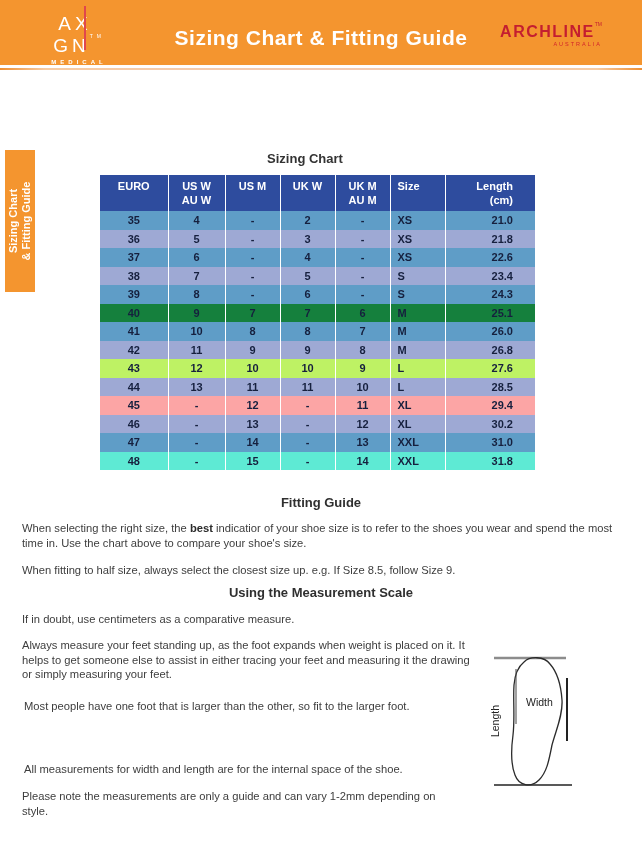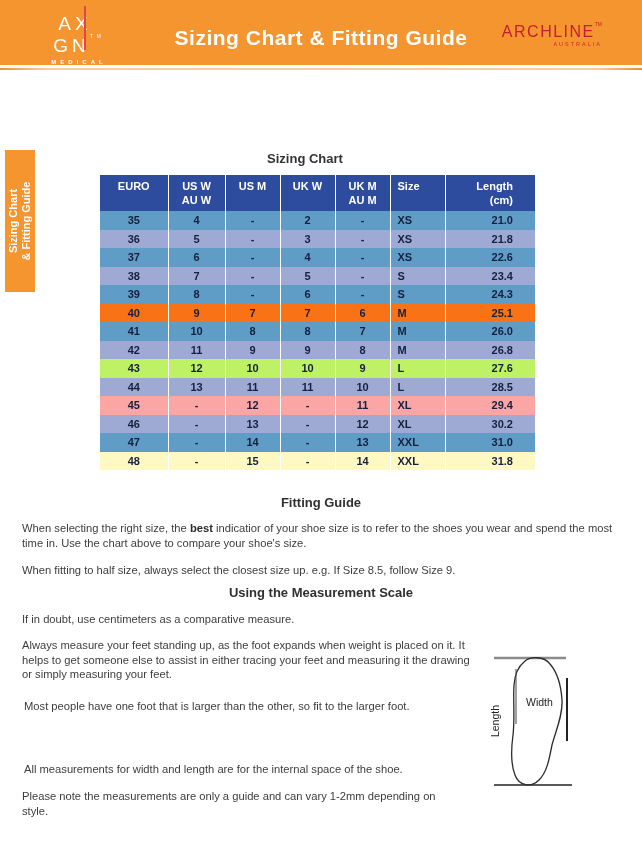--- a/index.html
+++ b/index.html
@@ -12,21 +12,21 @@
     background:linear-gradient(90deg,#EE8F33 0%,#F6CBA4 7%,#F3CBB4 50%,#F6CBA4 93%,#EE8F33 100%);}
   .axign{position:absolute;left:34px;top:13px;width:90px;text-align:center;color:#fff;}
   .axign-word{font-size:19px;letter-spacing:4px;font-weight:400;position:relative;display:inline-block;}
   .axign-gap{display:inline-block;width:8px;}
   .axign-line{position:absolute;left:50px;top:-7px;width:2px;height:44px;background:#E0474C;}
   .axign-sub{font-size:6px;letter-spacing:4px;font-weight:bold;margin-top:2px;}
   .tm{font-size:5px;vertical-align:top;position:relative;top:-2px;}
   .page-title{position:absolute;left:0;top:26px;width:642px;text-align:center;
     color:#fff;font-weight:bold;font-size:21px;letter-spacing:.5px;}
   .archline{position:absolute;right:40px;top:23px;text-align:right;color:#C41E30;}
-  .archline-word{font-size:16px;font-weight:normal;letter-spacing:1.5px;}
+  .archline-word{font-size:16px;font-weight:bold;letter-spacing:1.5px;}
   .archline-sub{font-size:5.5px;letter-spacing:2px;color:#D2232A;margin-top:0;}
 
   
   .side-tab{position:absolute;left:5px;top:150px;width:30px;height:142px;background:#F4952F;}
   .side-tab .rot{position:absolute;left:50%;top:50%;
     transform:translate(-50%,-50%) rotate(-90deg);white-space:nowrap;
     color:#fff;font-weight:bold;font-size:11px;line-height:13px;text-align:center;}
 
   
   .chart-title{position:absolute;left:100px;top:151px;width:410px;text-align:center;
@@ -161,21 +161,21 @@
         </tr>
         <tr style="background: rgb(95, 157, 199);">
           <td>39</td>
           <td>8</td>
           <td>-</td>
           <td>6</td>
           <td>-</td>
           <td class="col-size">S</td>
           <td class="col-len">24.3</td>
         </tr>
-        <tr style="background: #f97316;">
+        <tr style="background: #15803d;">
           <td>40</td>
           <td>9</td>
           <td>7</td>
           <td>7</td>
           <td>6</td>
           <td class="col-size">M</td>
           <td class="col-len">25.1</td>
         </tr>
         <tr style="background: rgb(95, 157, 199);">
           <td>41</td>
@@ -233,21 +233,21 @@
         </tr>
         <tr style="background: rgb(95, 157, 199);">
           <td>47</td>
           <td>-</td>
           <td>14</td>
           <td>-</td>
           <td>13</td>
           <td class="col-size">XXL</td>
           <td class="col-len">31.0</td>
         </tr>
-        <tr style="background: #fef9c3; padding-left: 20px;">
+        <tr style="background: #5eead4; padding-left: 20px;">
           <td>48</td>
           <td>-</td>
           <td>15</td>
           <td>-</td>
           <td>14</td>
           <td class="col-size">XXL</td>
           <td class="col-len">31.8</td>
         </tr>
       </tbody>
   </table>

